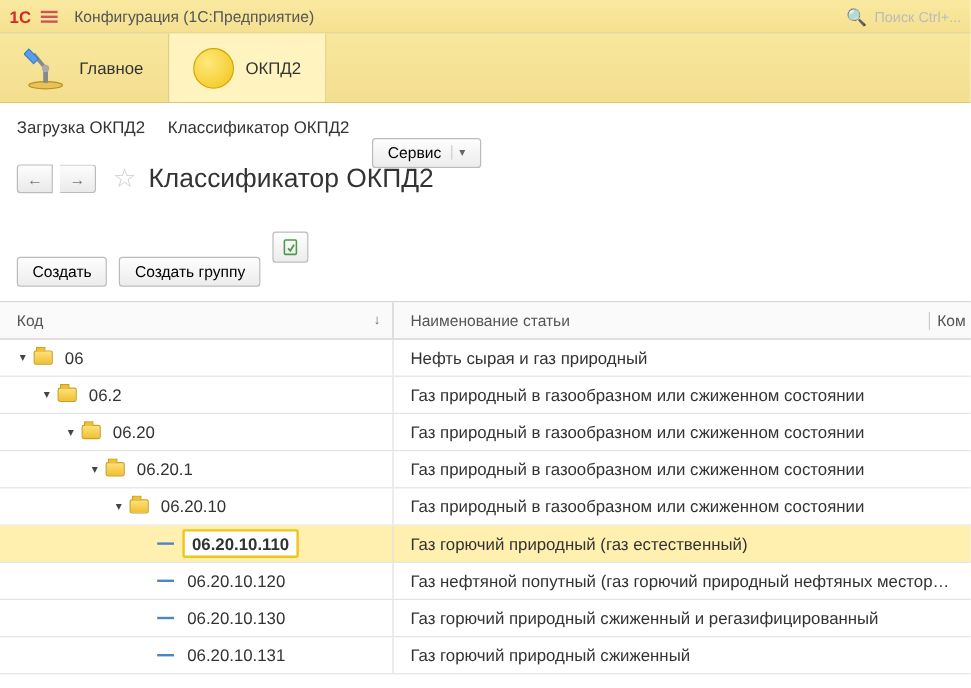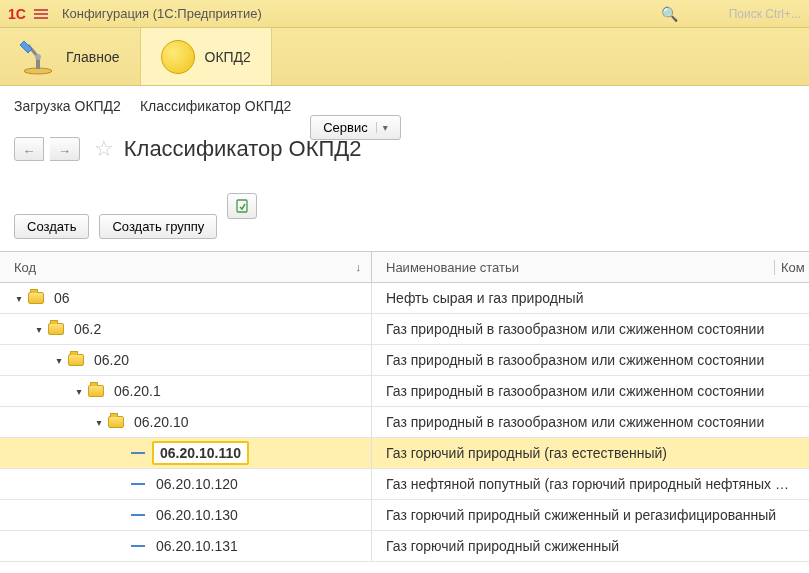--- a/index.html
+++ b/index.html
@@ -41,21 +41,20 @@
     }
     .titlebar-spacer { flex: 1; }
     .search-icon-top {
       color: #888;
       font-size: 14px;
       margin-right: 6px;
     }
     .search-placeholder {
       color: #bbb;
       font-size: 12px;
-      margin-left: 44px;
     }
     .main-tabs {
       height: 58px;
       background: linear-gradient(#f7e79c, #f4de90);
       display: flex;
       align-items: stretch;
       border-bottom: 1px solid #d8c870;
     }
     .main-tab {
       display: flex;
@@ -167,21 +166,21 @@
       min-height: 30px;
       align-items: center;
     }
     .thead {
       background: #fafafa;
       font-size: 13px;
       color: #555;
       border-bottom: 1px solid #ccc;
     }
     .col-code {
-      width: 372px;
+      width: 328px;
       padding-left: 14px;
       border-right: 1px solid #e0e0e0;
       display: flex;
       align-items: center;
       position: relative;
       height: 30px;
     }
     .thead .col-code { justify-content: space-between; padding-right: 10px; border-right:1px solid #ccc;}
     .col-name {
       flex: 1;

